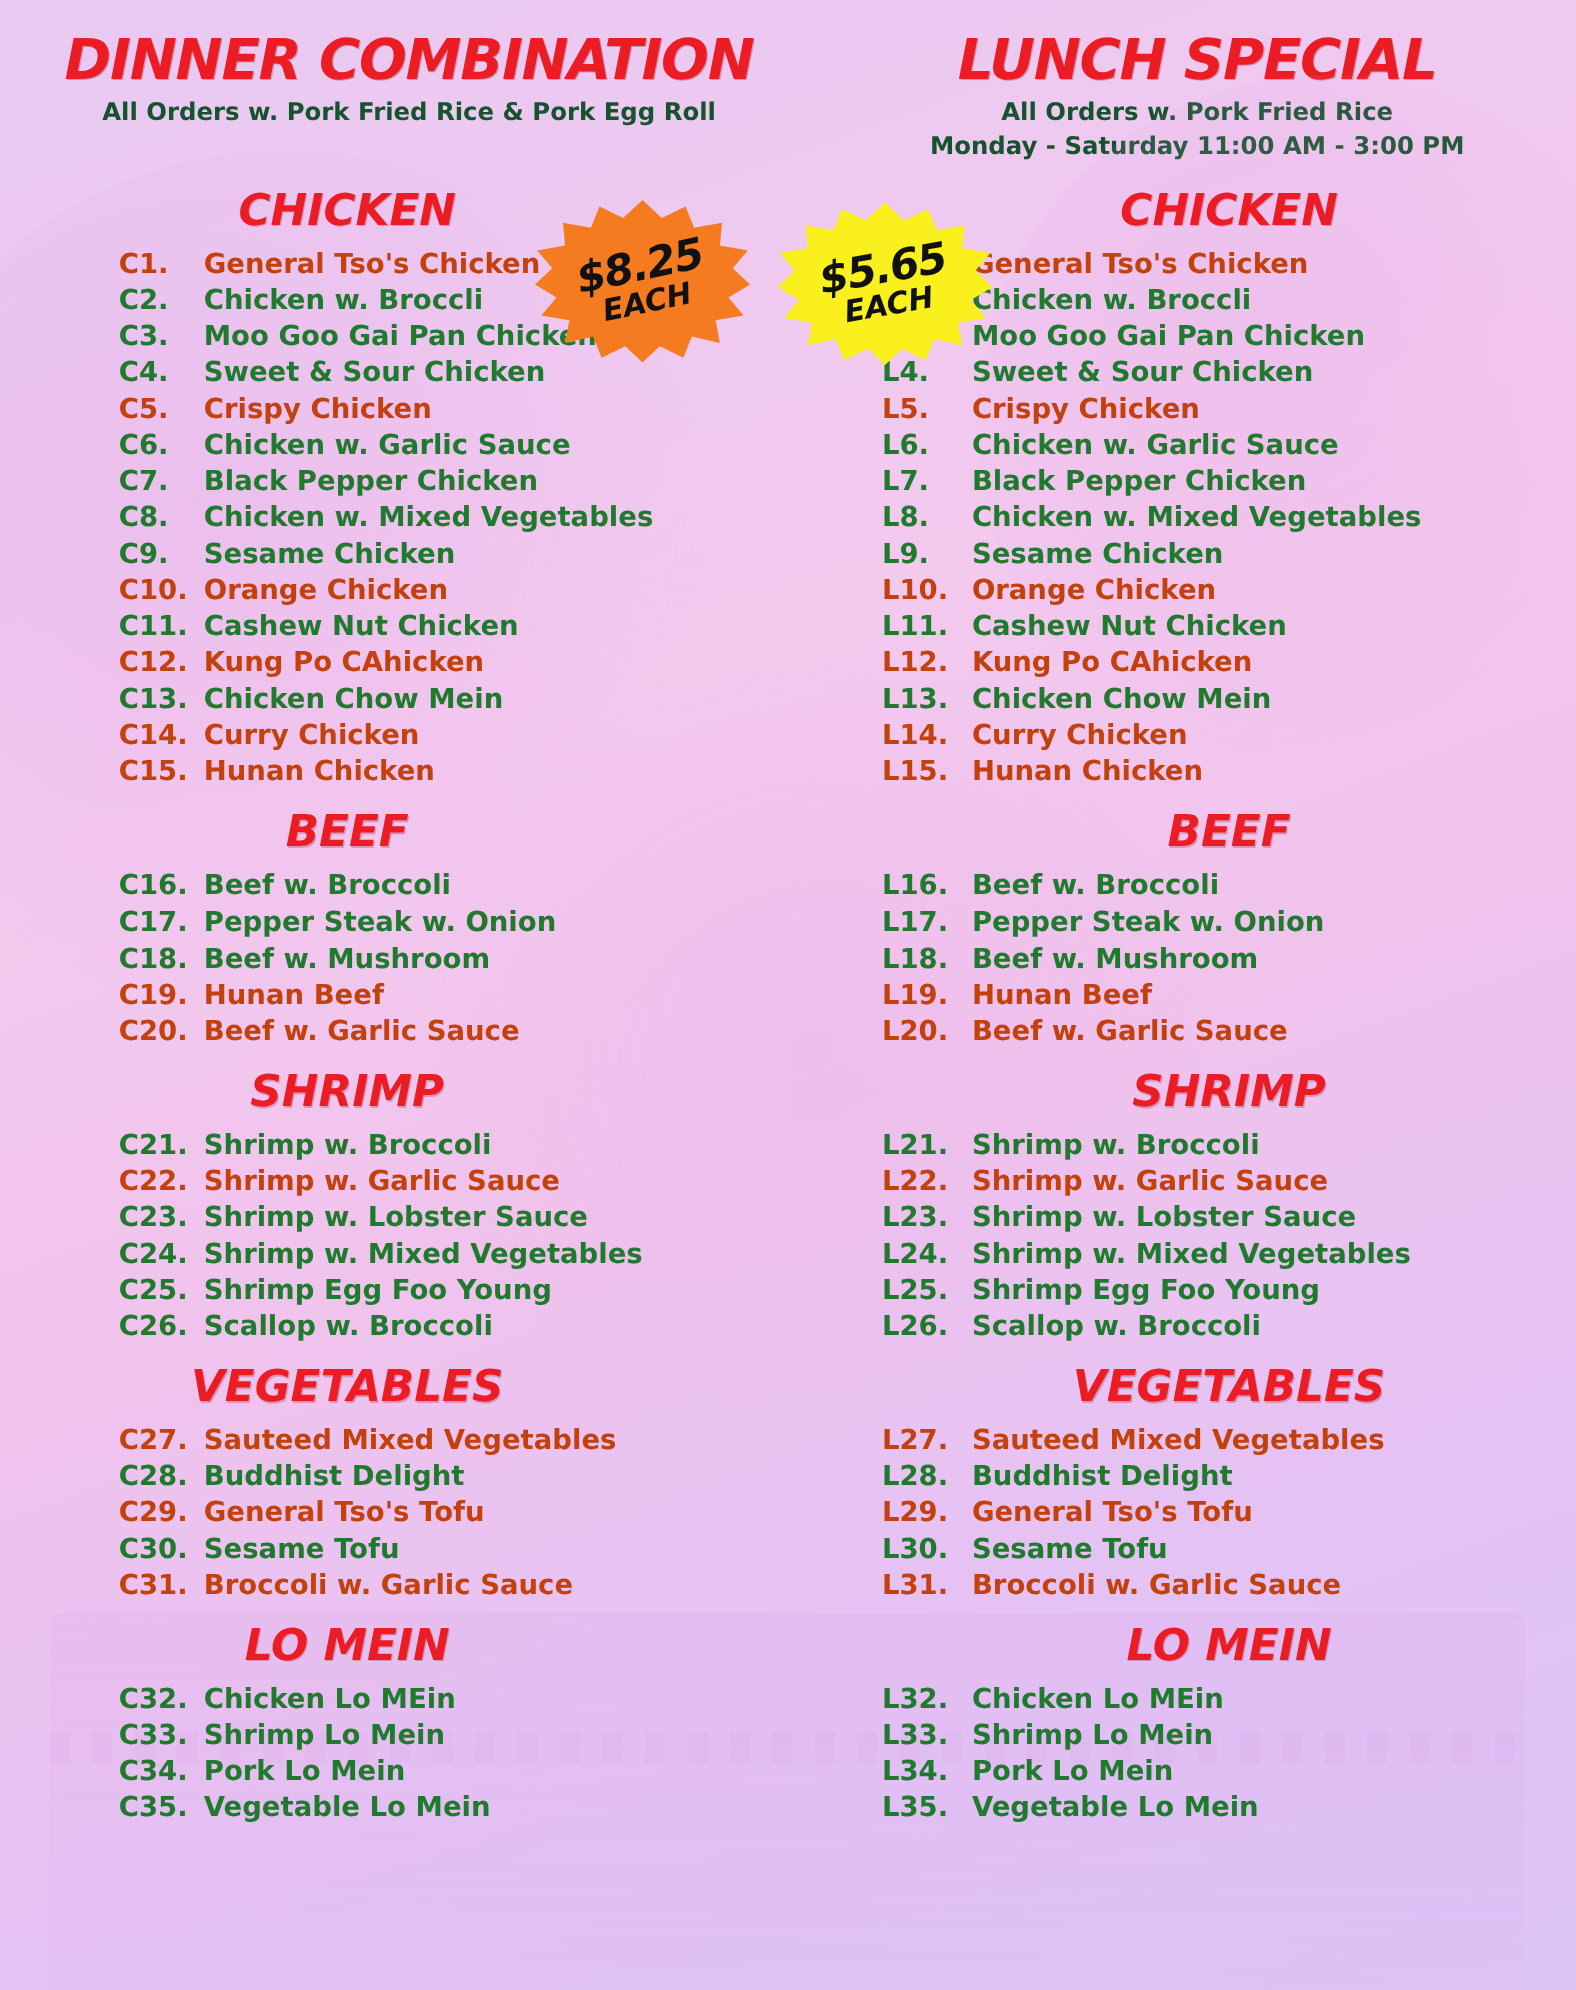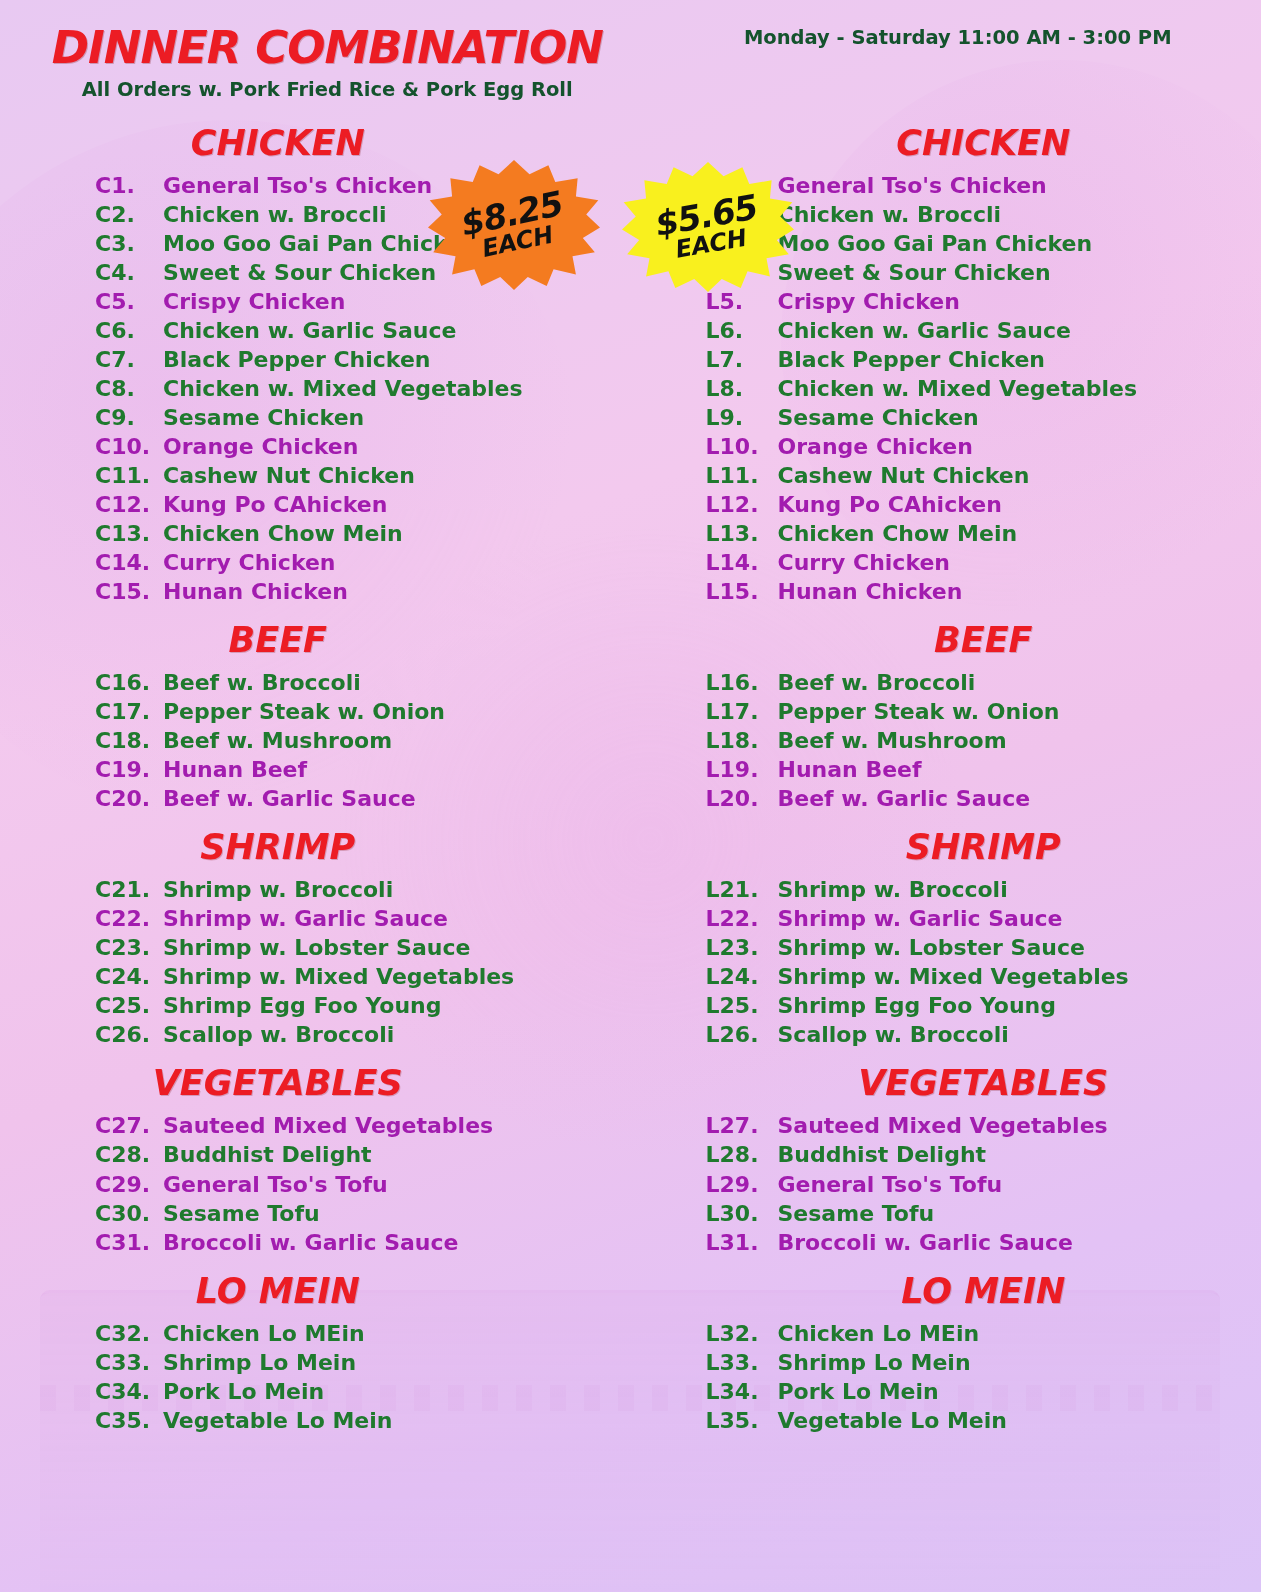--- a/index.html
+++ b/index.html
@@ -119,21 +119,21 @@
     line-height: 1.32;
   }
   .left ul.items li { padding-left: 95px; }
   .right ul.items li { padding-left: 785px; margin-left: -630px; }
   .num {
     min-width: 68px;
     flex: 0 0 auto;
   }
   .nm { flex: 1 1 auto; }
 
-  .c-red  { color: #a21caf; }
+  .c-red  { color: #c2410c; }
   .c-grn  { color: #1f7a2e; }
 
   
   .col.right { padding-left: 150px; }
   .col.right ul.items li { padding-left: 0; margin-left: 0; }
   .col.right .num { min-width: 72px; }
 
   
   .burst {
     position: absolute;
@@ -180,20 +180,22 @@
     <div class="blob b3"></div>
     <div class="tray"></div>
   </div>
 
   <div class="top">
     <div class="top-col">
       <div class="main-title">DINNER COMBINATION</div>
       <div class="sub">All Orders w. Pork Fried Rice &amp; Pork Egg Roll</div>
     </div>
     <div class="top-col">
+      <div class="main-title">LUNCH SPECIAL</div>
+      <div class="sub">All Orders w. Pork Fried Rice</div>
       <div class="sub" style="margin-top:2px">Monday - Saturday 11:00 AM - 3:00 PM</div>
     </div>
   </div>
 
   <div class="cols">
     <div class="col left" id="col-dinner">
         <div class="cat tight">CHICKEN</div>
         <ul class="items">
           <li>
             <span class="num c-red">C1.</span>

